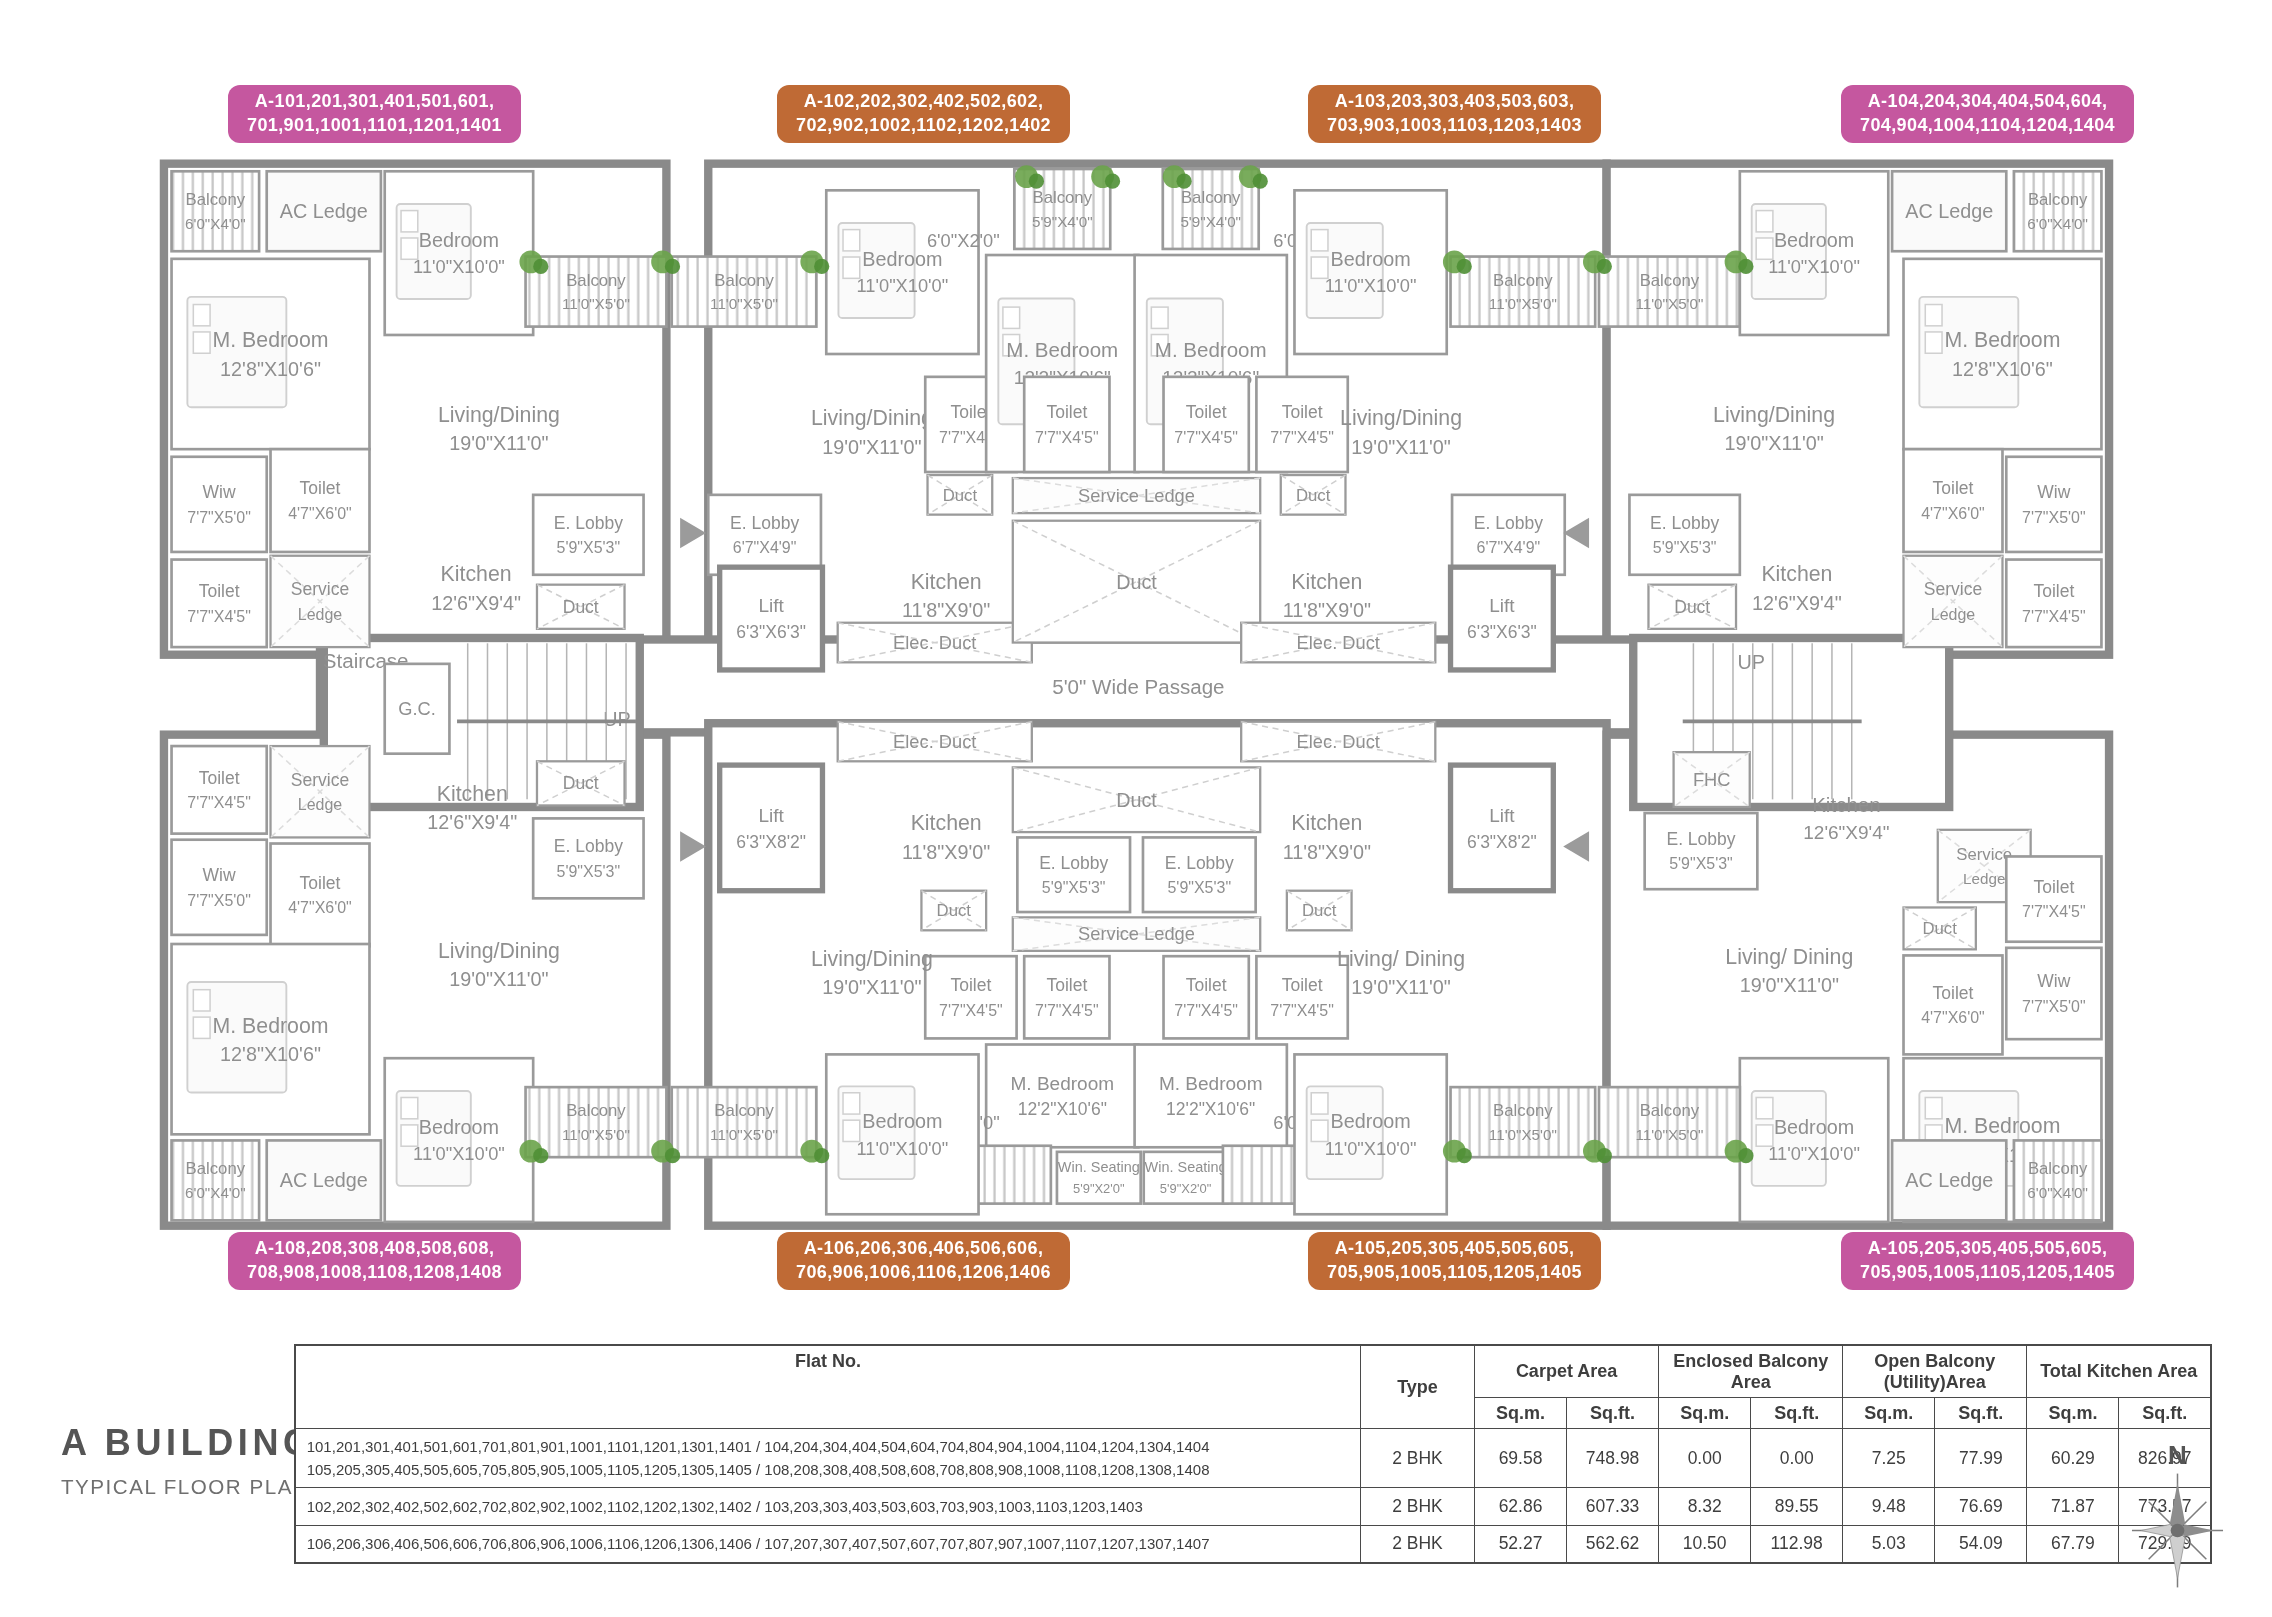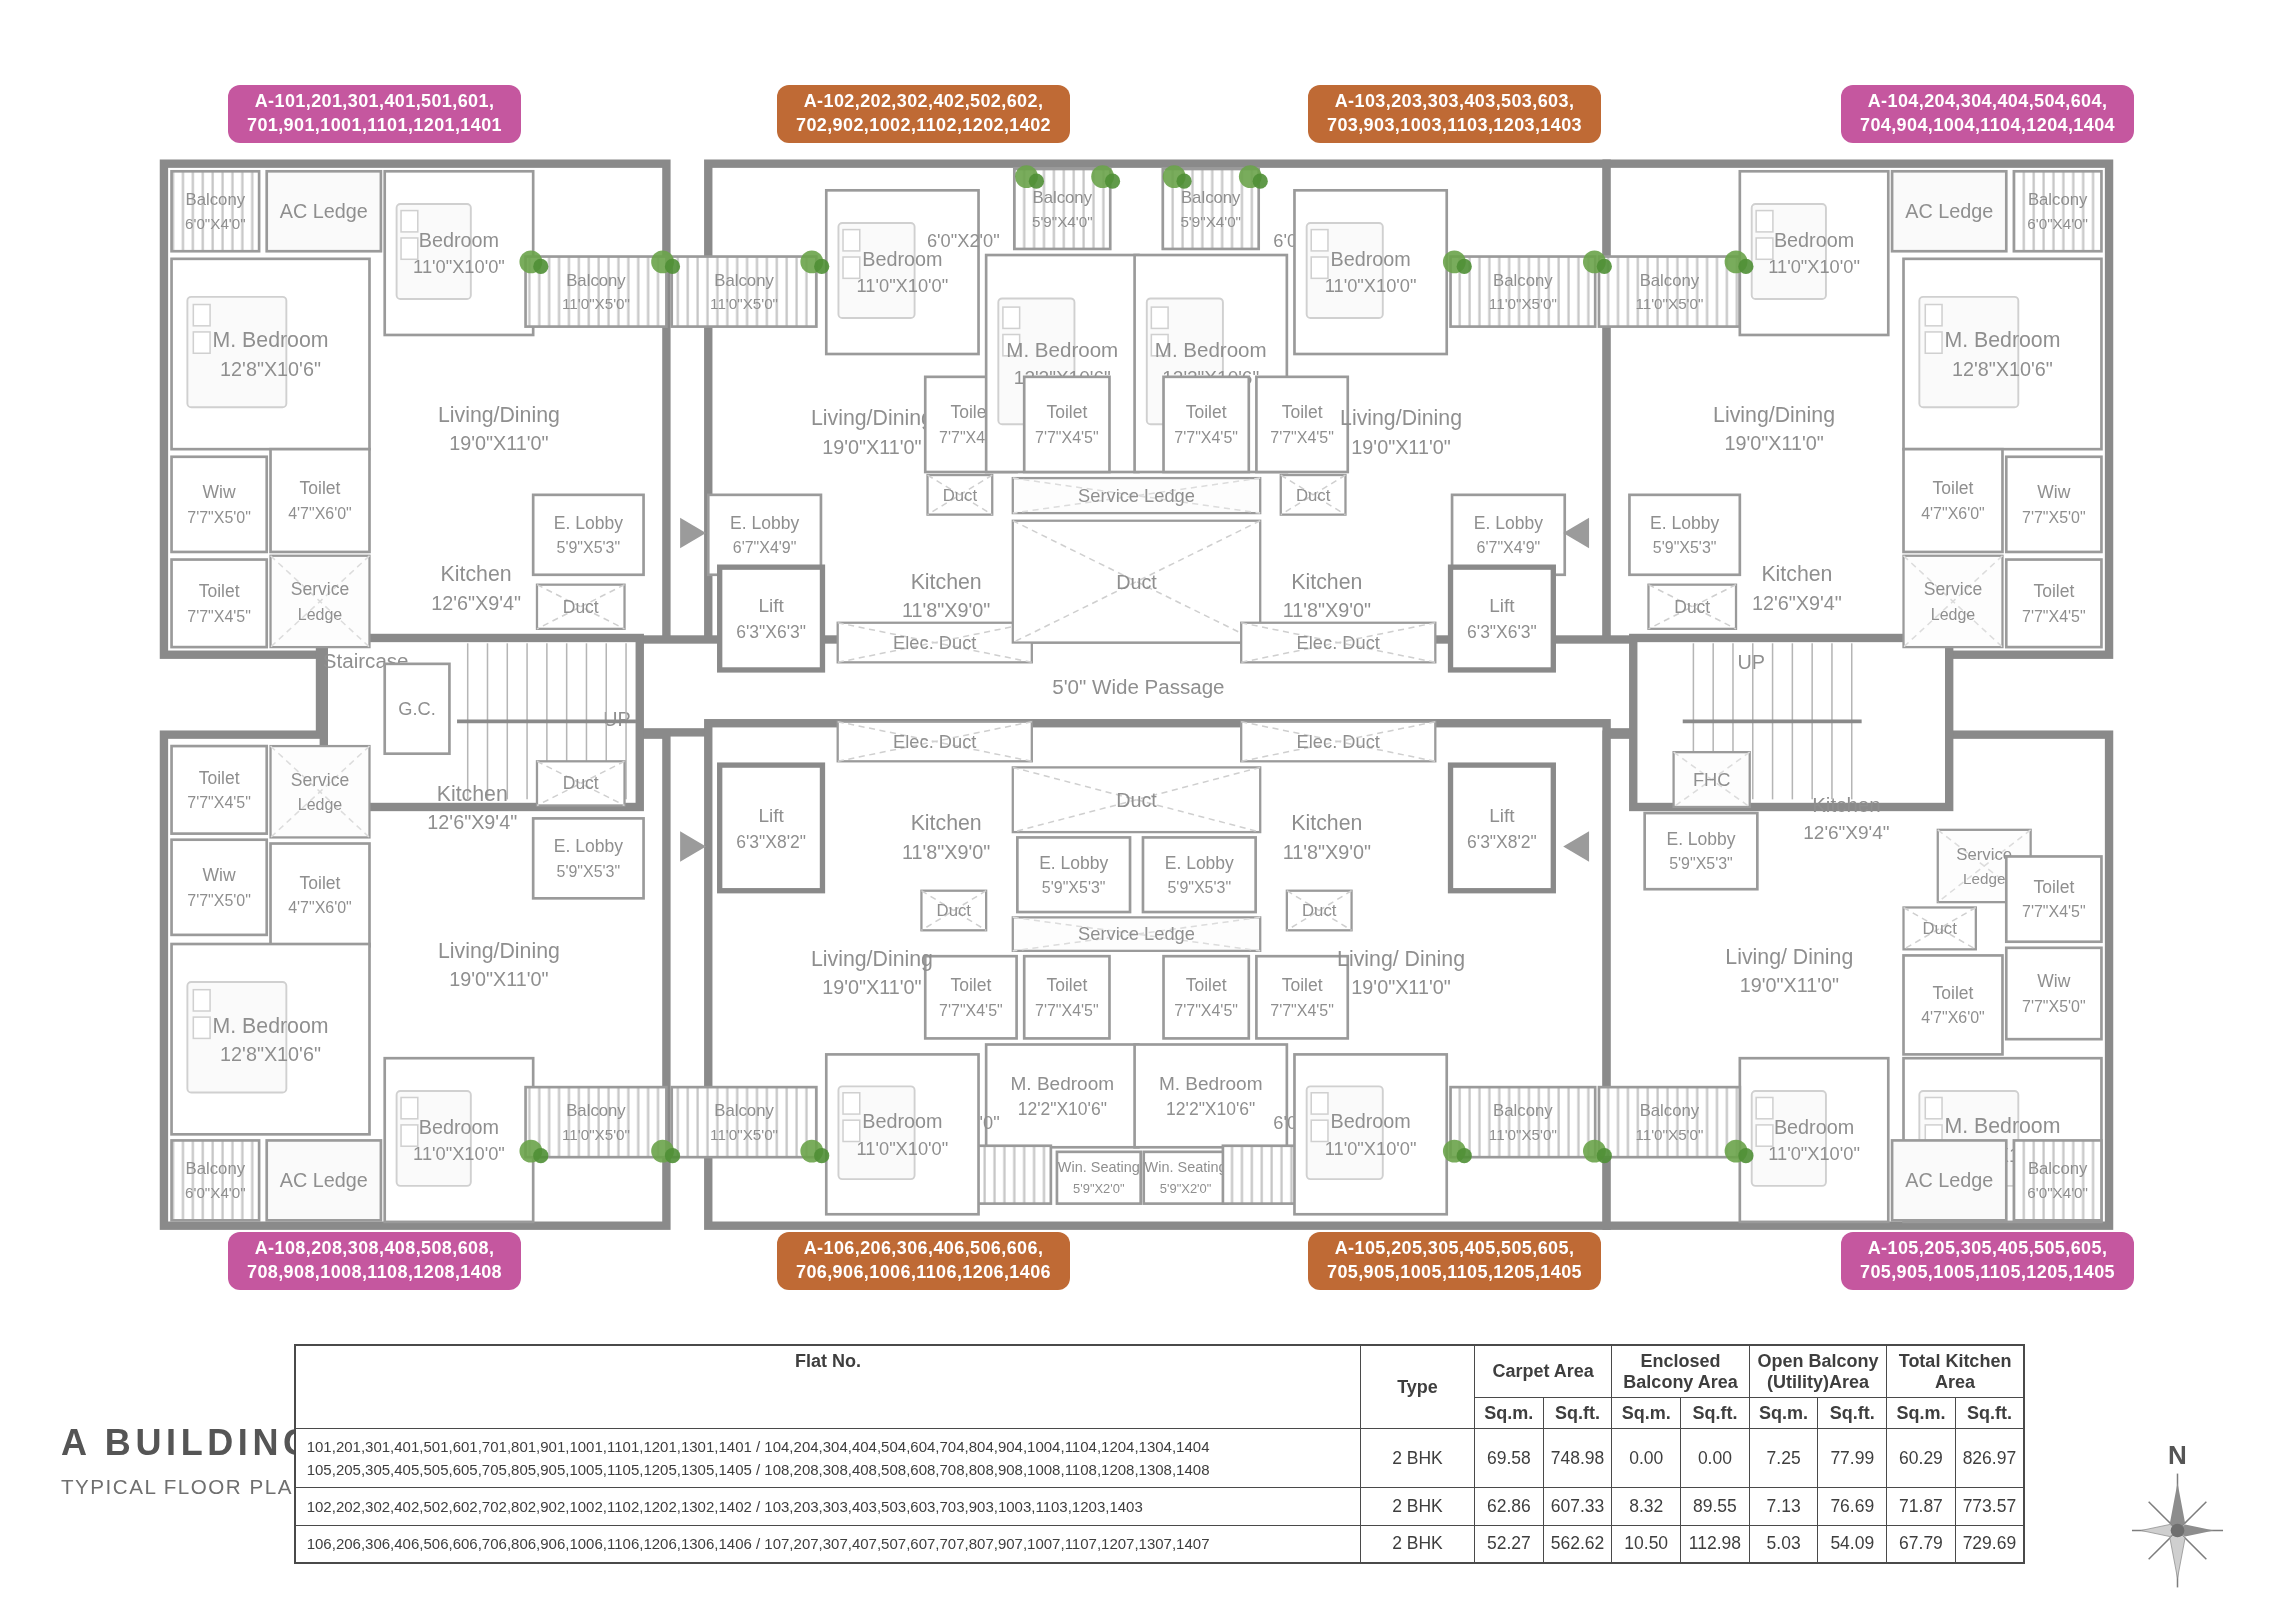--- a/index.html
+++ b/index.html
@@ -7,21 +7,21 @@
          font-family:"Liberation Sans", sans-serif;}
   .pill{position:absolute;width:293px;height:58px;border-radius:12px;color:#fff;
         display:flex;flex-direction:column;align-items:center;justify-content:center;
         font-weight:bold;font-size:18px;line-height:23.6px;text-align:center;letter-spacing:0.4px;}
   #plan{position:absolute;left:0;top:0;}
   .watermark{position:absolute;left:647px;top:689px;width:990px;text-align:center;
              font-size:152px;font-weight:bold;color:#8a8a8a;opacity:.14;letter-spacing:3px;}
   .titleblock{position:absolute;left:61px;top:1422px;}
   .bigtitle{font-size:36px;font-weight:bold;color:#555;letter-spacing:4.6px;}
   .subtitle{font-size:20.6px;color:#6f6f6f;letter-spacing:1.5px;margin-top:10.7px;}
-  table.area{position:absolute;left:294px;top:1344px;width:1731px;border-collapse:collapse;
+  table.area{position:absolute;left:294px;top:1344px;width:1918px;border-collapse:collapse;
              color:#3e3e3e;background:#fff;border:2.3px solid #4a4a4a;table-layout:fixed;}
   table.area th, table.area td{border:1.5px solid #4a4a4a;}
   table.area th{font-size:18px;font-weight:bold;text-align:center;padding:4.6px 3px;}
   th.flatcol{text-align:left;vertical-align:top;padding:7.6px 10.7px;width:1058px;}
   th.typecol{width:107px;}
   td.flats{font-size:15px;text-align:left;padding:6px 10.7px;line-height:23px;}
   td.num,td.type{font-size:17.5px;text-align:center;padding:7.6px 1.5px;}
   .north{position:absolute;left:2132px;top:1440px;width:91px;text-align:center;
          font-size:26px;font-weight:bold;color:#555;}
   .compass{position:absolute;left:2124px;top:1466px;}
@@ -826,21 +826,21 @@
         </tr>
         <tr>
           <td class="flats">
             <div>102,202,302,402,502,602,702,802,902,1002,1102,1202,1302,1402 / 103,203,303,403,503,603,703,903,1003,1103,1203,1403</div>
           </td>
           <td class="type">2 BHK</td>
           <td class="num">62.86</td>
           <td class="num">607.33</td>
           <td class="num">8.32</td>
           <td class="num">89.55</td>
-          <td class="num">7.13</td>
+          <td class="num">9.48</td>
           <td class="num">76.69</td>
           <td class="num">71.87</td>
           <td class="num">773.57</td>
         </tr>
         <tr>
           <td class="flats">
             <div>106,206,306,406,506,606,706,806,906,1006,1106,1206,1306,1406 / 107,207,307,407,507,607,707,807,907,1007,1107,1207,1307,1407</div>
           </td>
           <td class="type">2 BHK</td>
           <td class="num">52.27</td>

